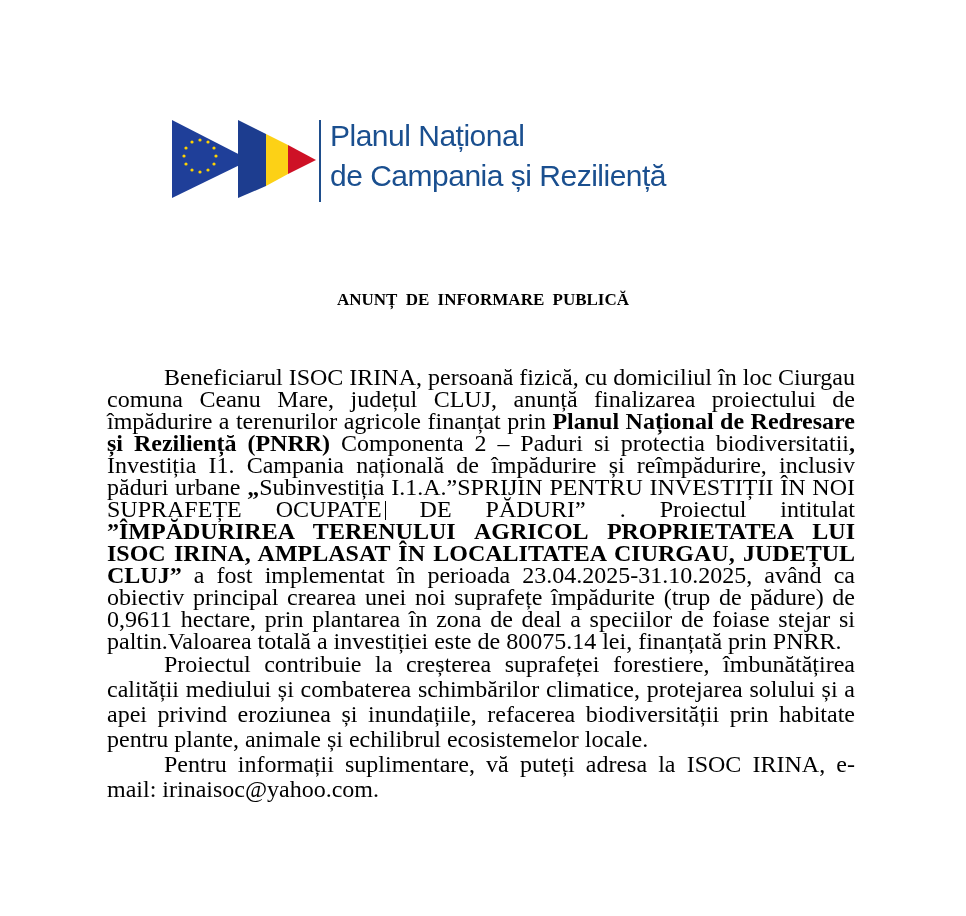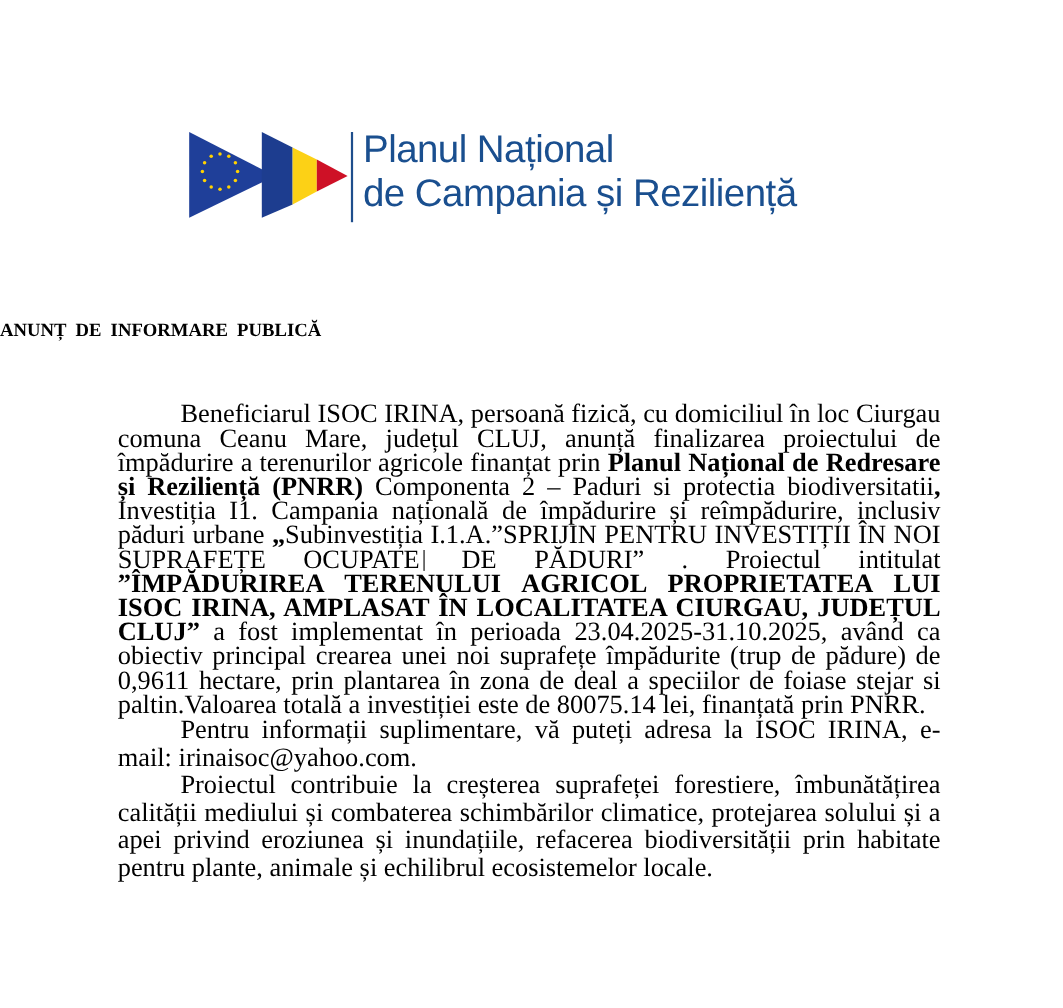--- a/index.html
+++ b/index.html
@@ -1,23 +1,23 @@
 <!DOCTYPE html>
 <html><head>
   <meta charset="utf-8">
   <style>
     html, body { margin: 0; padding: 0; background: #ffffff; }
     body { width: 966px; height: 916px; position: relative; overflow: hidden; font-family: "Liberation Serif", serif; color: #000; }
 
     .logo { position: absolute; left: 170px; top: 118px; width: 620px; height: 86px; }
     .logo svg.mark { position: absolute; left: 0; top: 0; }
     .logo .divider { position: absolute; left: 149px; top: 2px; width: 2px; height: 82px; background: #1f4e8c; }
-    .logo .brand { position: absolute; left: 160px; top: -2px; font-family: "Liberation Sans", sans-serif; color: #1a4f8f; font-size: 35px; line-height: 40px; letter-spacing: -0.5px; white-space: nowrap; }
+    .logo .brand { position: absolute; left: 160px; top: -2px; font-family: "Liberation Sans", sans-serif; color: #1a4f8f; font-size: 30px; line-height: 40px; letter-spacing: -0.5px; white-space: nowrap; }
 
-    .title { position: absolute; left: 0; width: 966px; top: 290px; text-align: left; font-weight: bold; font-size: 17px; word-spacing: 4px; }
+    .title { position: absolute; left: 0; width: 966px; top: 290px; text-align: center; font-weight: bold; font-size: 17px; word-spacing: 4px; }
 
     .body { position: absolute; left: 107px; width: 748px; top: 366px; font-size: 24px; line-height: 22px; text-align: justify; }
     .body p { margin: 0; }
     .indent { text-indent: 57px; }
     .p2, .p3 { line-height: 25px; }
     .p2 { margin-top: 0px !important; }
     .cursor-mark { display: inline-block; width: 1px; height: 19px; background: #000; vertical-align: -3px; margin-left: 3px; }
     b { font-weight: bold; }
   </style>
 </head>
@@ -52,15 +52,15 @@
   <div class="brand">
     <div>Planul Național</div>
     <div>de Campania și Reziliență</div>
   </div>
 </div>
 
 <div class="title">ANUNȚ  DE  INFORMARE  PUBLICĂ</div>
 
 <div class="body">
   <p class="indent p1"><span>Beneficiarul ISOC IRINA, persoană fizică, cu domiciliul în loc Ciurgau comuna Ceanu Mare, județul CLUJ, anunță finalizarea proiectului de împădurire a terenurilor agricole finanțat prin </span><b>Planul Național de Redresare și Reziliență (PNRR)</b><span> Componenta 2 – Paduri si protectia biodiversitatii</span><b>,</b><span> Investiția I1. Campania națională de împădurire și reîmpădurire, inclusiv păduri urbane </span><b>„</b><span>Subinvestiția I.1.A.”SPRIJIN PENTRU INVESTIȚII ÎN NOI SUPRAFEȚE OCUPATE</span><span class="cursor-mark"></span><span> DE PĂDURI” . Proiectul intitulat </span><b>”ÎMPĂDURIREA TERENULUI AGRICOL PROPRIETATEA LUI ISOC IRINA, AMPLASAT ÎN LOCALITATEA CIURGAU, JUDEȚUL CLUJ”</b><span>  a fost implementat în perioada 23.04.2025-31.10.2025, având ca obiectiv principal crearea unei noi suprafețe împădurite (trup de pădure) de 0,9611 hectare, prin plantarea în zona de deal a speciilor de foiase stejar si paltin.Valoarea totală a investiției este de 80075.14 lei, finanțată prin PNRR.</span></p>
+  <p class="indent p2">Proiectul contribuie la creșterea suprafeței forestiere, îmbunătățirea calității mediului și combaterea schimbărilor climatice, protejarea solului și a apei privind eroziunea și inundațiile, refacerea biodiversității prin habitate pentru plante, animale și echilibrul ecosistemelor locale.</p>
   <p class="indent p3">Pentru informații suplimentare, vă puteți adresa la ISOC IRINA, e-mail: irinaisoc@yahoo.com.</p>
-  <p class="indent p2">Proiectul contribuie la creșterea suprafeței forestiere, îmbunătățirea calității mediului și combaterea schimbărilor climatice, protejarea solului și a apei privind eroziunea și inundațiile, refacerea biodiversității prin habitate pentru plante, animale și echilibrul ecosistemelor locale.</p>
 </div>
 
 </body></html>

